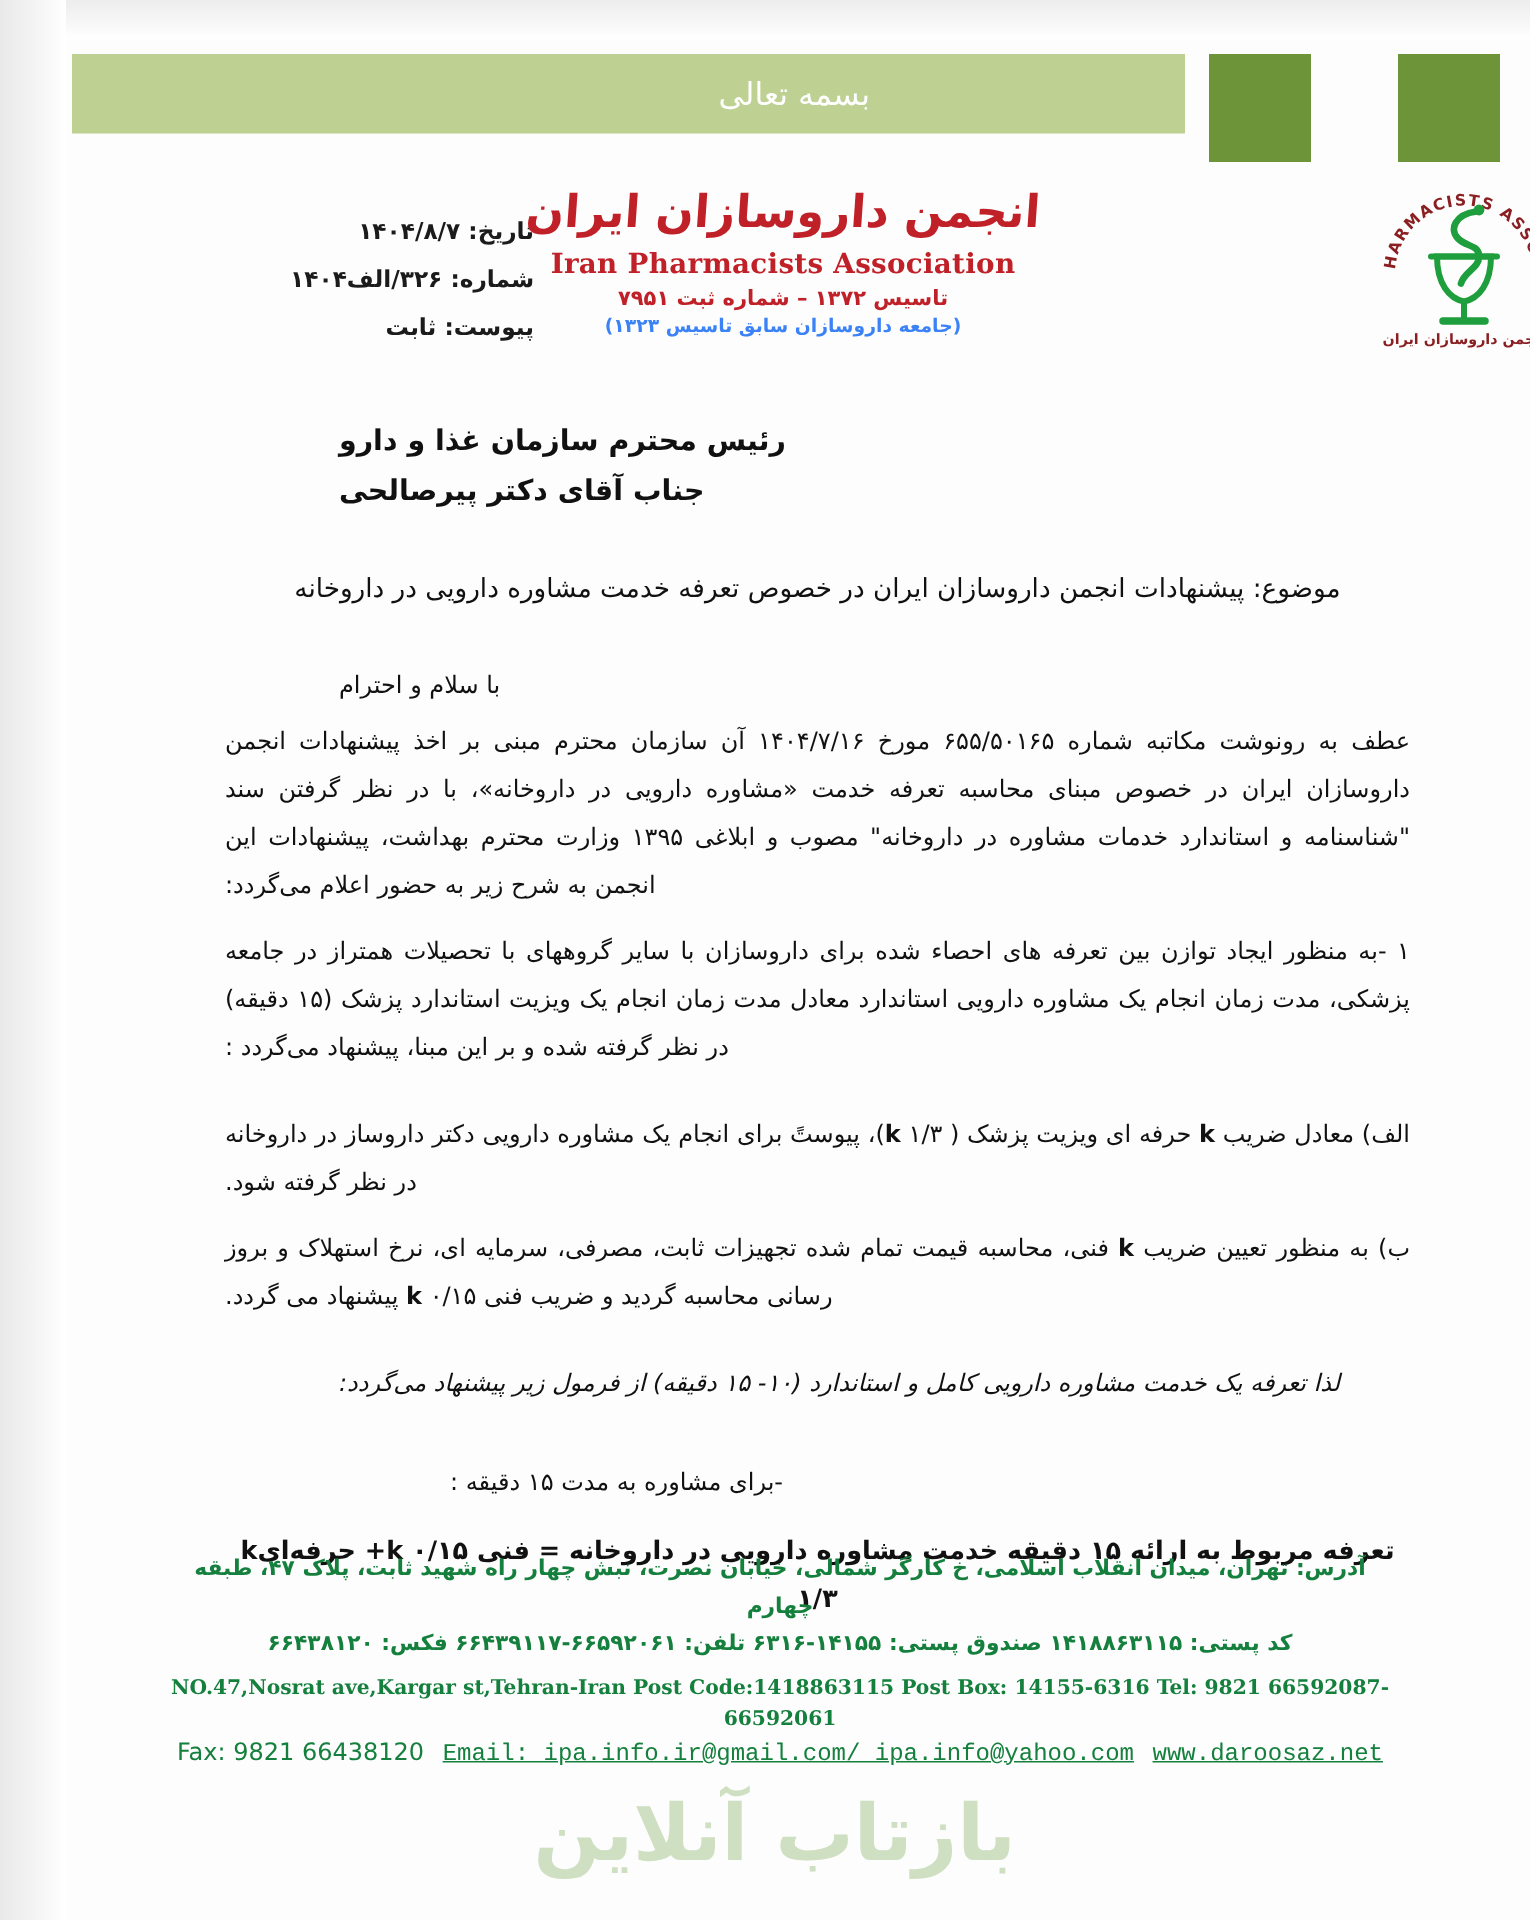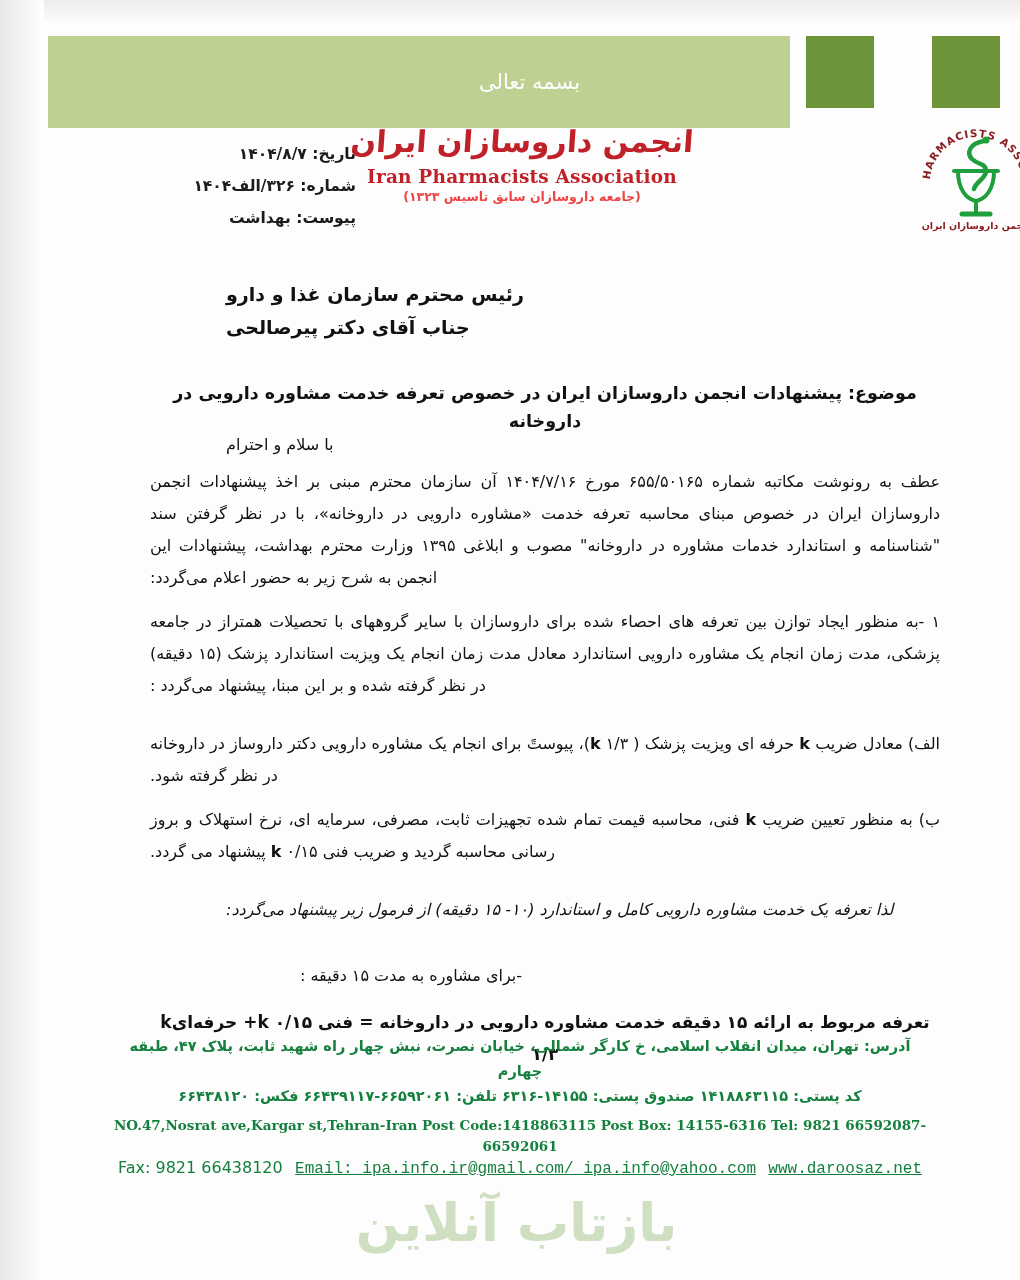--- a/index.html
+++ b/index.html
@@ -36,21 +36,21 @@
     width: 1020px; height: 26px;
     background: linear-gradient(to bottom, #ededed 0%, #f7f7f7 60%, #ffffff 100%);
   }
 
   
   .hdr-band {
     position: absolute;
     left: 48px;
     top: 36px;
     width: 742px;
-    height: 92px;
+    height: 53px;
     background: #bed192;
   }
   .hdr-band-text {
     position: absolute;
     right: 210px;
     top: 50%;
     transform: translateY(-50%);
     color: #ffffff;
     font-size: 21px;
     font-family: "DejaVu Sans", sans-serif;
@@ -118,21 +118,21 @@
     margin-top: 4px;
     font-size: 14px;
     font-weight: bold;
     color: #c02027;
     direction: rtl;
   }
   .brand-sub2 {
     margin-top: 2px;
     font-size: 12.5px;
     font-weight: bold;
-    color: #ef4444;
+    color: #3b82f6;
     direction: rtl;
   }
 
   
   .logo {
     position: absolute;
     left: 866px;
     top: 2px;
     width: 124px;
     height: 124px;
@@ -153,23 +153,24 @@
     font-size: 19px;
     font-weight: bold;
     line-height: 1.75;
     margin-bottom: 34px;
     padding-left: 76px;
   }
   .addressee div { white-space: nowrap; }
 
   .subject {
     font-size: 17.5px;
-    font-weight: bold;
+    font-weight: normal;
     text-align: center;
     line-height: 1.6;
+    margin-bottom: 40px;
   }
 
   .salutation {
     text-align: left;
     font-size: 16px;
     padding-left: 76px;
     margin-bottom: 12px;
   }
 
   p.para {
@@ -290,26 +291,27 @@
     <div class="hdr-band-text">بسمه تعالی</div>
   </div>
   <div class="hdr-block b1"></div>
   <div class="hdr-block b2"></div>
 
   <div class="letterhead">
 
     <div class="meta">
       <div>تاریخ: ۱۴۰۴/۸/۷</div>
       <div>شماره: ۳۲۶/الف۱۴۰۴</div>
-      <div>پیوست:  بهداشت</div>
+      <div>پیوست:  ثابت</div>
     </div>
 
     <div class="brand">
       <div class="brand-fa">انجمن داروسازان ایران</div>
       <div class="brand-en">Iran Pharmacists Association</div>
+      <div class="brand-sub1">تاسیس ۱۳۷۲ – شماره ثبت ۷۹۵۱</div>
       <div class="brand-sub2">(جامعه داروسازان سابق تاسیس ۱۳۲۳)</div>
     </div>
 
     <div class="logo">
       <svg viewBox="0 0 124 124" width="124" height="124" aria-hidden="true">
         <defs>
           <path id="arcTop" d="M 16,66 A 46,46 0 0 1 108,66" fill="none"></path>
         </defs>
 
         <text font-family="DejaVu Sans, sans-serif" font-size="10.5" font-weight="bold" fill="#8a1f22" letter-spacing="1.1">

